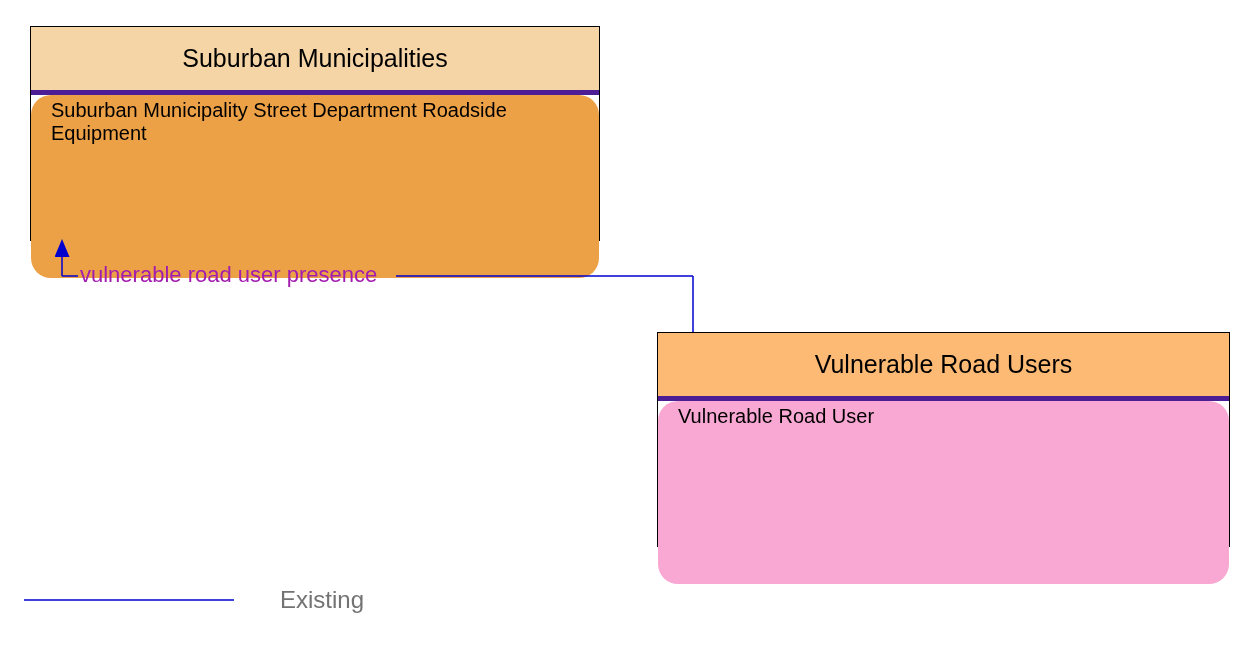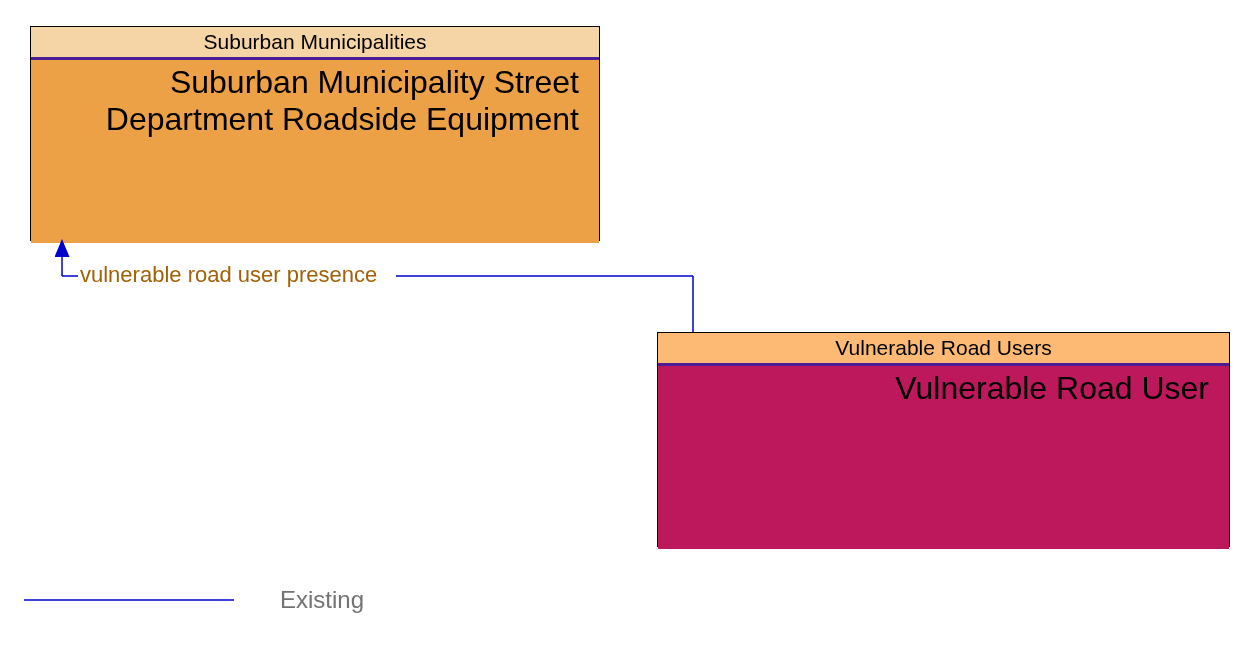--- a/index.html
+++ b/index.html
@@ -11,44 +11,45 @@
       width: 1252px;
       height: 658px;
     }
     .box {
       position: absolute;
       border: 1px solid #000;
       box-sizing: border-box;
     }
     .box-header {
       text-align: center;
-      padding: 3px 8px;
-      font-size: 21px;
-      border-bottom: 3px solid #4c1d95;
+      padding: 17px 8px;
+      font-size: 25px;
+      border-bottom: 5px solid #4c1d95;
     }
     .box-body {
-      text-align: right;
+      text-align: left;
       padding: 4px 20px;
-      font-size: 32px;
+      font-size: 20px;
+      border-radius: 20px;
     }
     .orange-header {
       background: #f5d4a6;
     }
     .orange-body {
       background: #eda147;
     }
     .yellow-header {
       background: #fdba74;
     }
     .yellow-body {
-      background: #be185d;
+      background: #f9a8d4;
     }
     .flow-label {
       position: absolute;
-      color: #a16207;
+      color: #a21caf;
       font-size: 22px;
       white-space: nowrap;
     }
     .legend-label {
       position: absolute;
       color: #737373;
       font-size: 24px;
     }
     svg {
       position: absolute;

